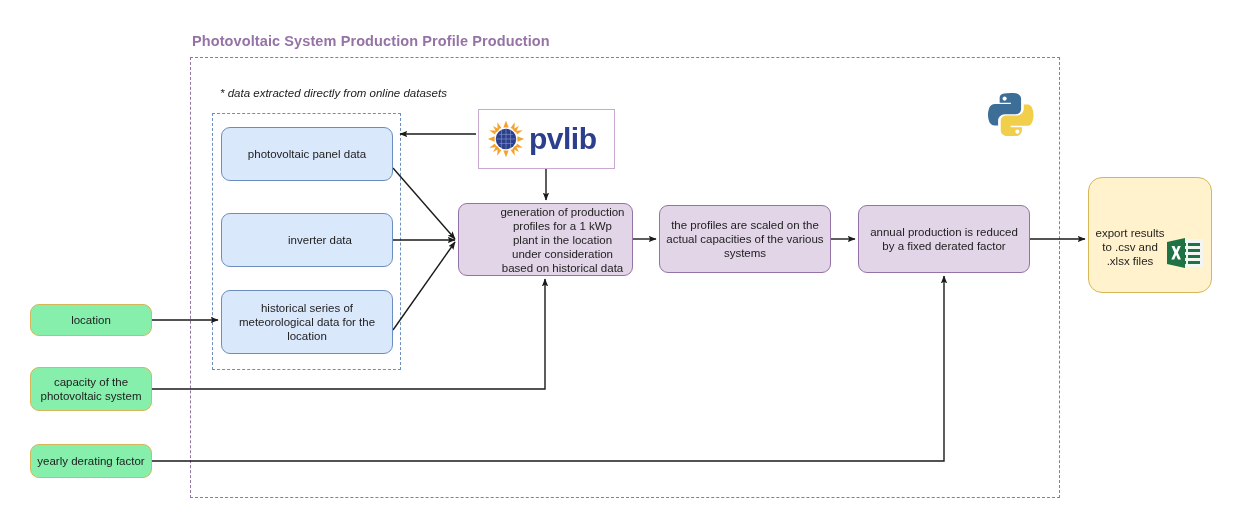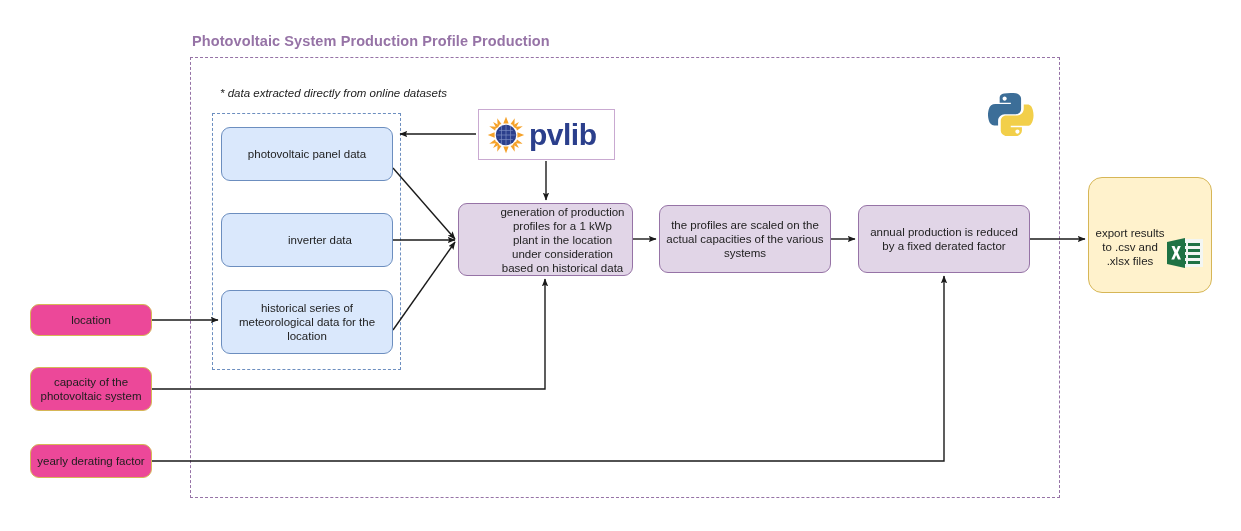--- a/index.html
+++ b/index.html
@@ -76,21 +76,21 @@
   }
   .node-blue {
     background: #dae8fc;
     border: 1.1px solid #6c8ebf;
   }
   .node-purple {
     background: #e1d5e7;
     border: 1.1px solid #9673a6;
   }
   .node-yellow {
-    background: #ec4899;
+    background: #86efac;
     border: 1.1px solid #d6b656;
   }
   .node-export {
     background: #fff2cc;
     border: 1.1px solid #d6b656;
     border-radius: 14px;
     flex-direction: row;
     justify-content: flex-start;
     padding-top: 27px;
   }
@@ -109,21 +109,21 @@
   .n-yderate { left: 30px;  top: 444px; width: 122px; height: 34px; }
 
   .n-export  { left: 1088px; top: 177px; width: 124px; height: 116px; }
   .export-label { font-size: 11.5px; line-height: 14px; text-align: center; }
 
   
   .pvlib-card {
     left: 478px;
     top: 109px;
     width: 137px;
-    height: 51px;
+    height: 60px;
     background: #ffffff;
     border: 1.4px solid #c9a9d1;
     display: flex;
     align-items: center;
     padding-left: 8px;
   }
   .pvlib-word {
     font-size: 30px;
     font-weight: 600;
     color: #2b3f8c;

